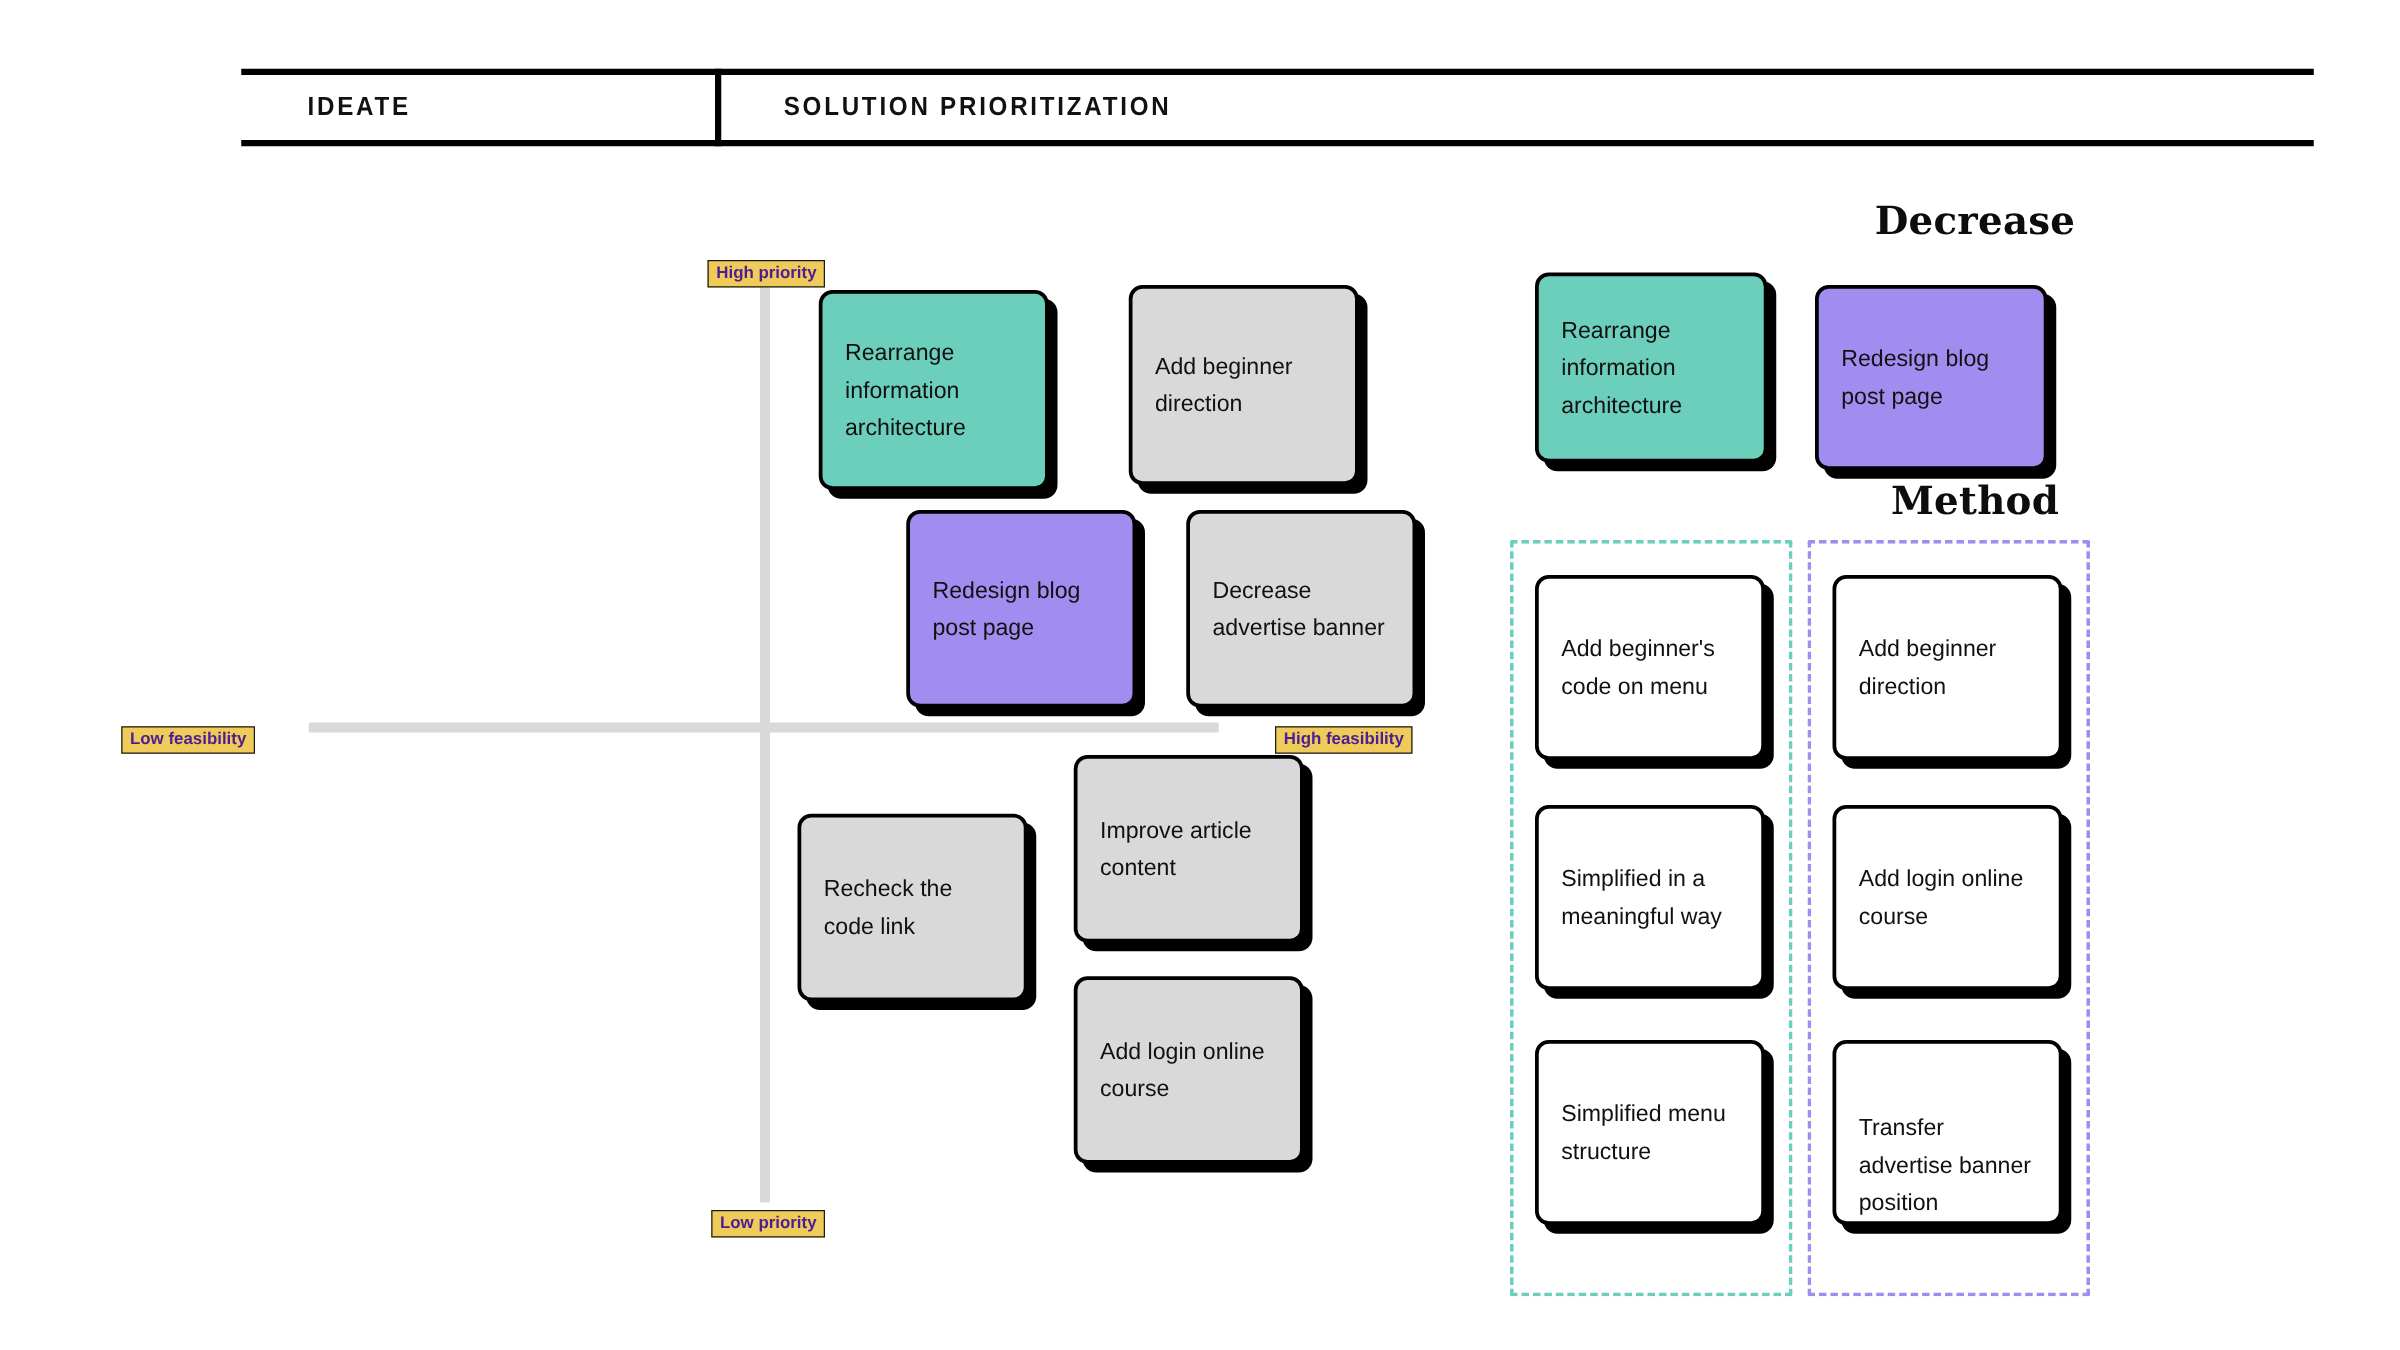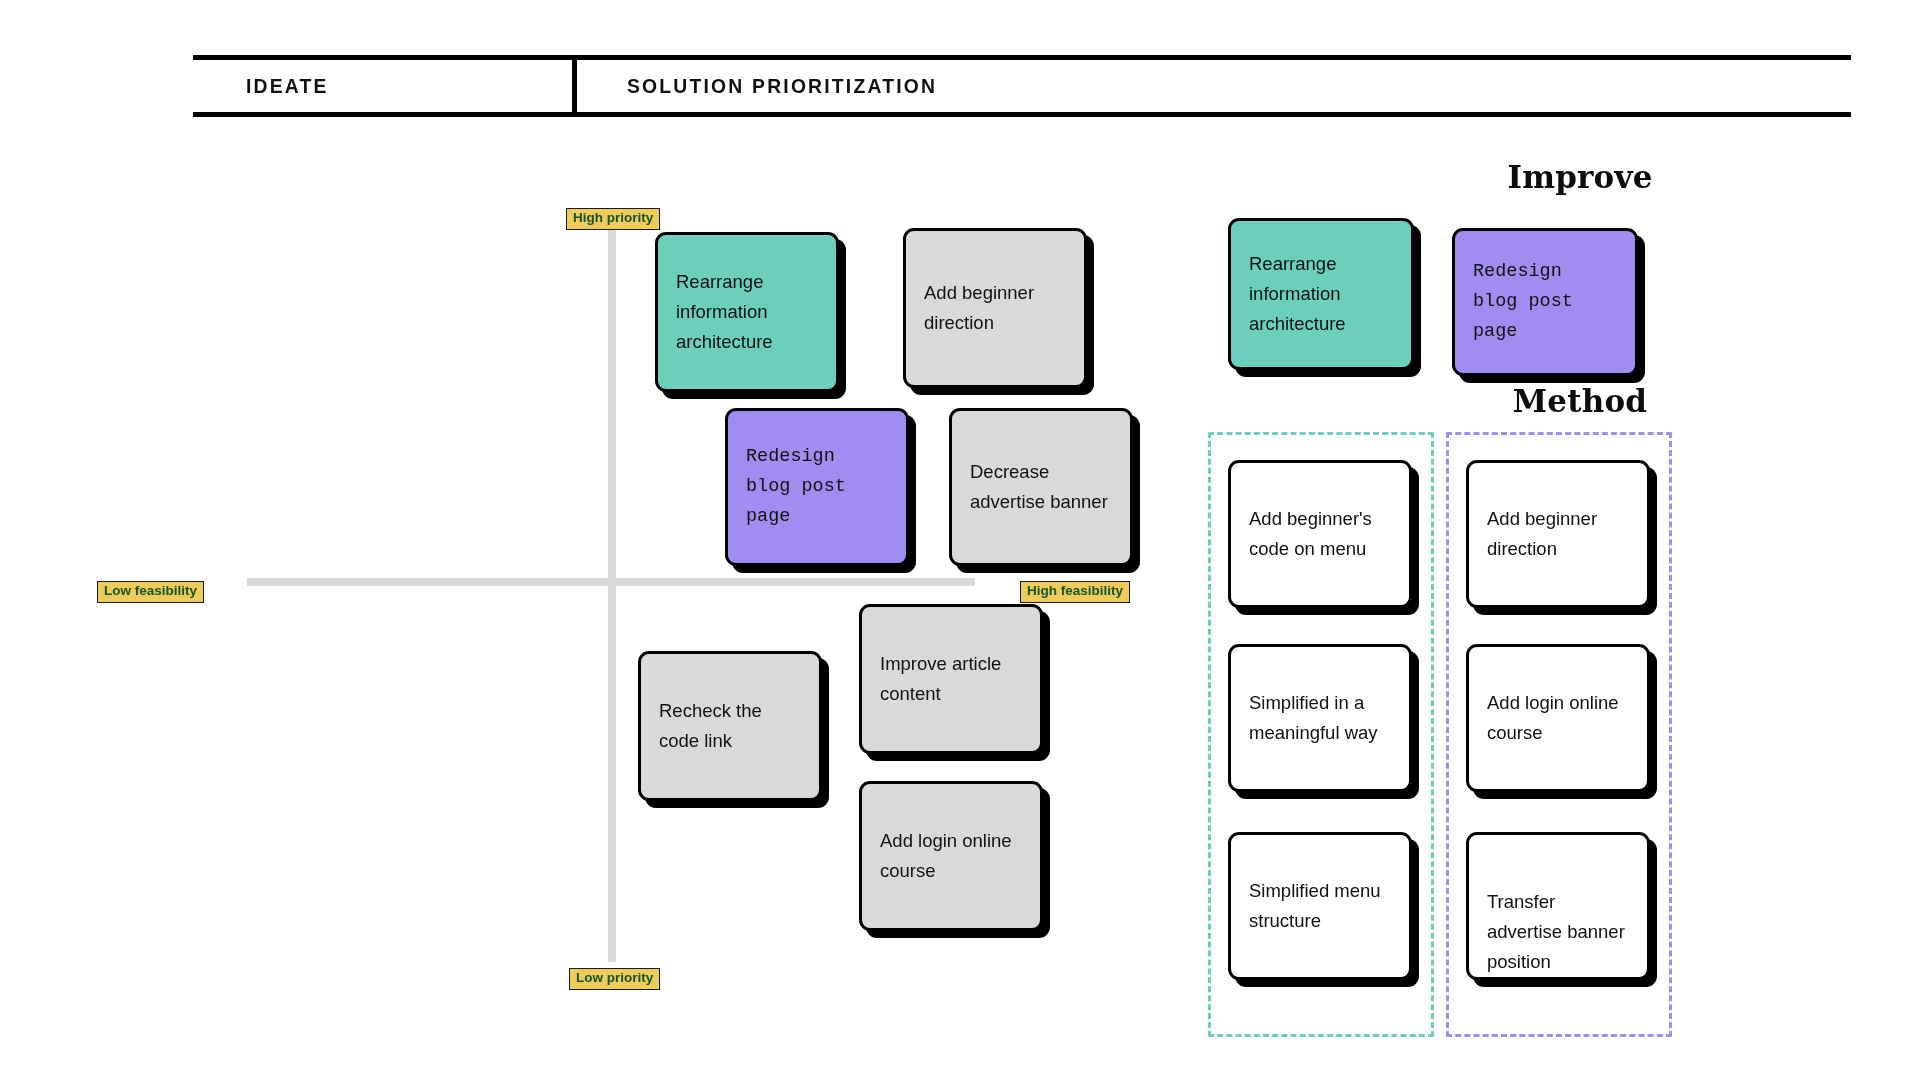--- a/index.html
+++ b/index.html
@@ -39,42 +39,42 @@
     position:absolute; left:608px; top:222px; width:8px; height:740px;
     background:#D9D9D9; border-radius:1px;
   }
   .axis-h {
     position:absolute; left:247px; top:578px; width:728px; height:8px;
     background:#D9D9D9; border-radius:1px;
   }
   .axis-tag {
     position:absolute;
     background:#EFCB5A; border:1.5px solid #1A1A1A;
-    color:#14532d; font-weight:700; font-size:13.5px;
+    color:#4c1d95; font-weight:700; font-size:13.5px;
     padding:2px 6px 3px 6px; white-space:nowrap; line-height:1.1;
     font-family:"Liberation Sans Narrow","Liberation Sans", sans-serif;
   }
   .tag-high-priority   { left:566px; top:208px; }
   .tag-low-priority    { left:569px; top:968px; }
   .tag-low-feasibility { left:97px;  top:581px; }
   .tag-high-feasibility{ left:1020px;top:581px; }
 
   
   .card {
     position:absolute;
     border:3.5px solid #000;
     border-radius:11px;
     box-shadow:7px 7px 0 0 #000;
     display:flex; align-items:center;
     padding:0 18px;
     color:#111; font-size:18.5px; line-height:1.62;
   }
   .card span { display:block; }
   .card.teal  { background:#6BCFBB; }
-  .card.purple{ background:#A18CF0;font-family:Liberation Mono, monospace; }
+  .card.purple{ background:#A18CF0; }
   .card.grey  { background:#D9D9D9; }
   .card.white { background:#FFFFFF; }
 
   
   .panel { position:absolute; left:1240px; top:0; width:680px; height:1080px; }
   .panel-title {
     position:absolute; text-align:center; width:100%;
     font-family:"DejaVu Serif","Liberation Serif", serif;
     font-weight:700; font-size:31px; color:#0D0D0D; letter-spacing:0.2px;
   }
@@ -129,21 +129,21 @@
         <div class="card grey" style="left: 638px; top: 651px; width: 184px; height: 150px;">
           <span>Recheck the code link</span>
         </div>
         <div class="card grey" style="left: 859px; top: 781px; width: 184px; height: 150px;">
           <span>Add login online course</span>
         </div>
       </div>
   </div>
 
   <div class="panel">
-    <div class="panel-title title-solution">Improve</div>
+    <div class="panel-title title-solution">Decrease</div>
     <div id="solution-cards">
         <div class="card teal" style="left: -12px; top: 218px; width: 186px; height: 152px;">
           <span>Rearrange information architecture</span>
         </div>
         <div class="card purple" style="left: 212px; top: 228px; width: 186px; height: 148px;">
           <span>Redesign blog post page</span>
         </div>
       </div>
 
     <div class="panel-title title-method">Method</div>

